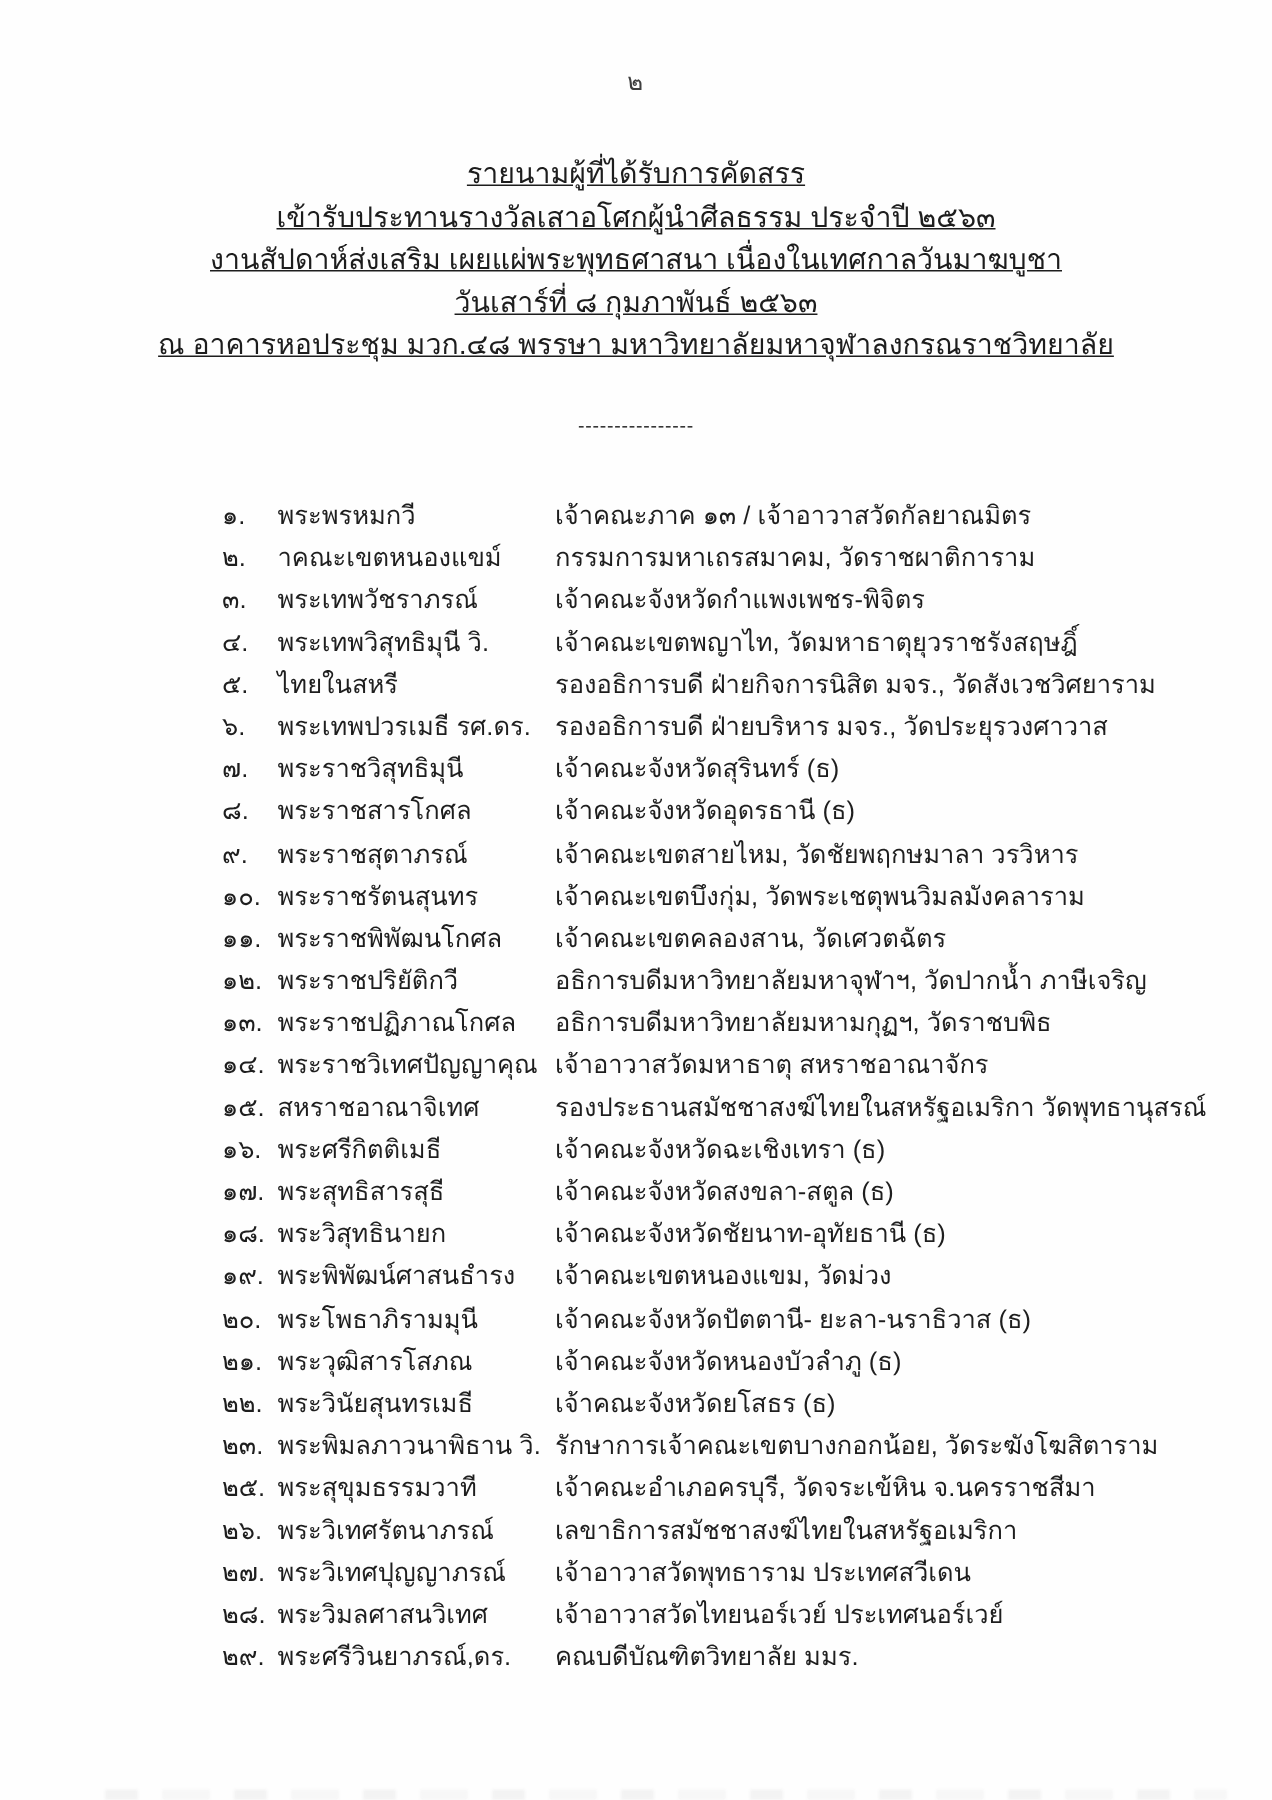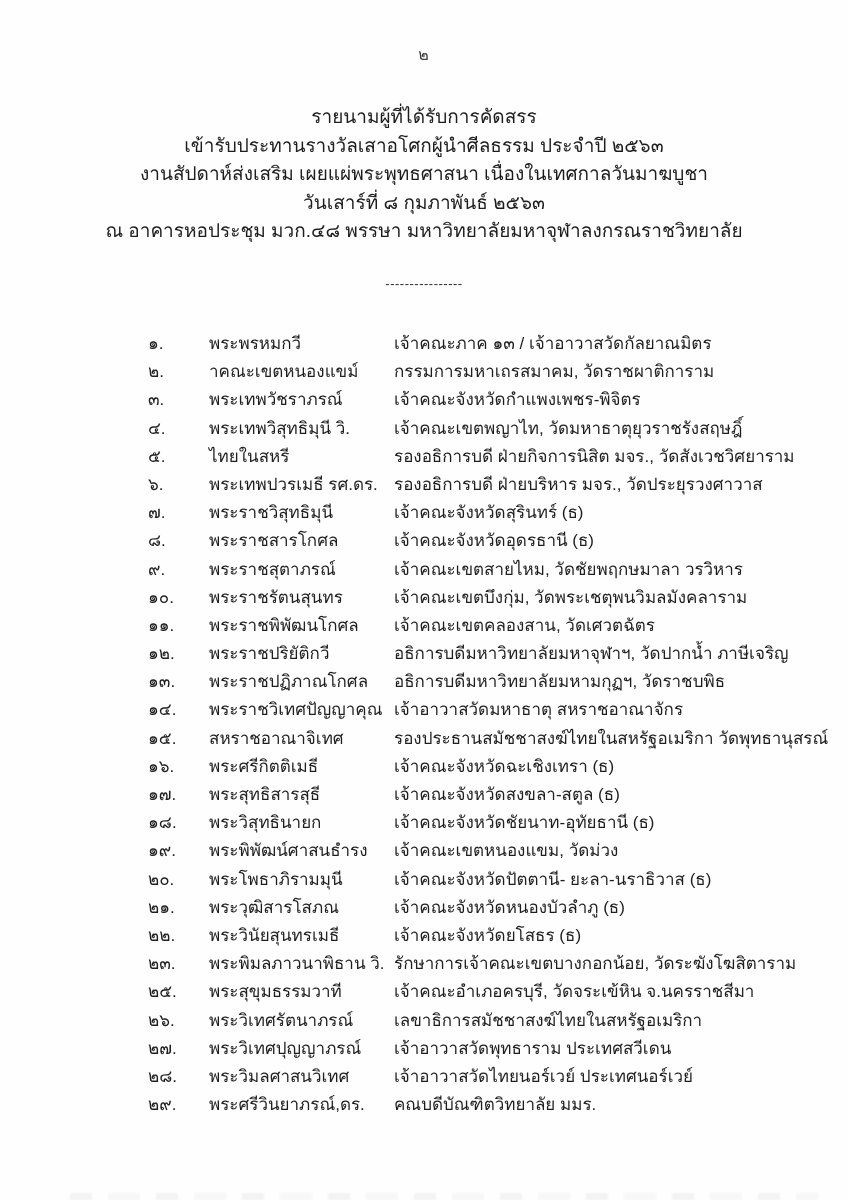--- a/index.html
+++ b/index.html
@@ -36,20 +36,21 @@
     top: 103px;
     left: 0;
     right: 0;
     text-align: center;
     font-size: 19px;
     line-height: 28.6px;
     color: #1d1d1d;
   }
   .doc-header .h-line {
     white-space: nowrap;
+    text-decoration: underline;
   }
   .doc-divider {
     position: absolute;
     top: 276px;
     left: 0;
     right: 0;
     text-align: center;
     font-size: 13px;
     letter-spacing: 0.5px;
     color: #2a2a2a;
@@ -69,21 +70,20 @@
     white-space: nowrap;
   }
   .row .no {
     width: 37px;
     flex: 0 0 37px;
   }
   .row .name {
     width: 185px;
     flex: 0 0 185px;
     overflow: visible;
-    margin-left: 24px;
   }
   .row .pos {
     flex: 1 1 auto;
   }
   
   .scan-artifact {
     position: absolute;
     bottom: 0;
     left: 70px;
     right: 30px;

